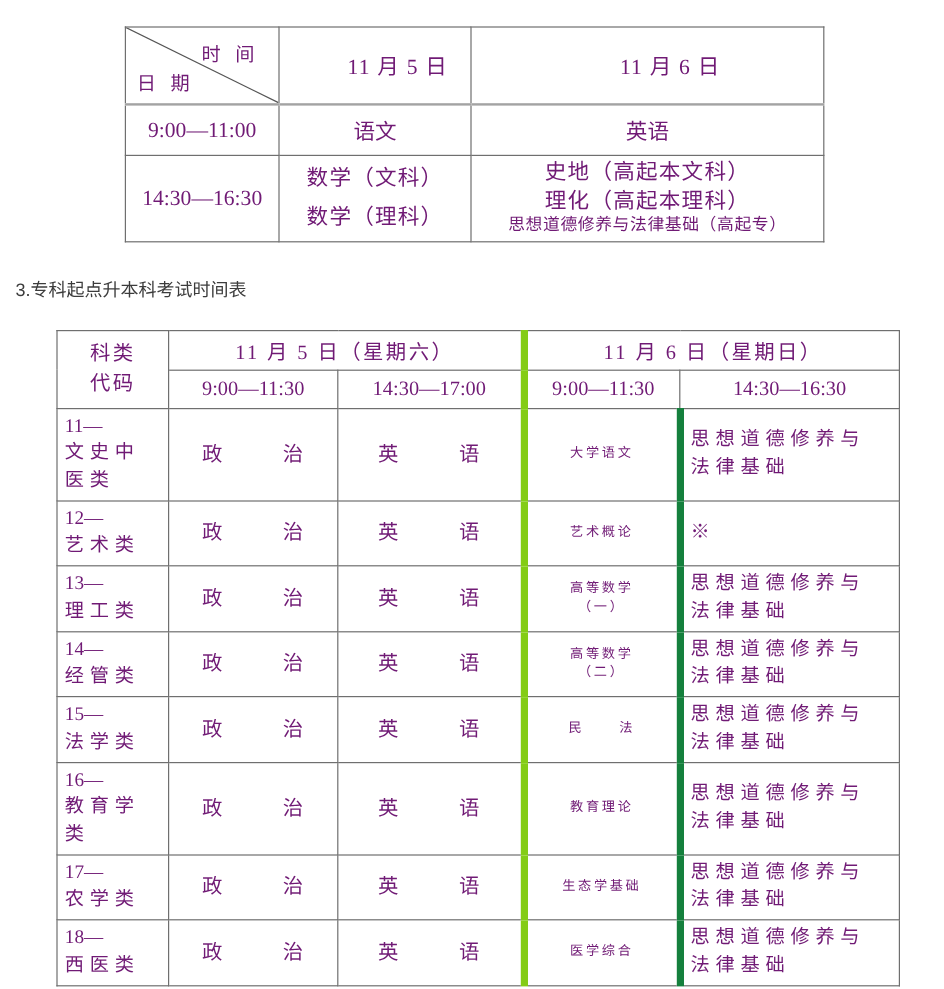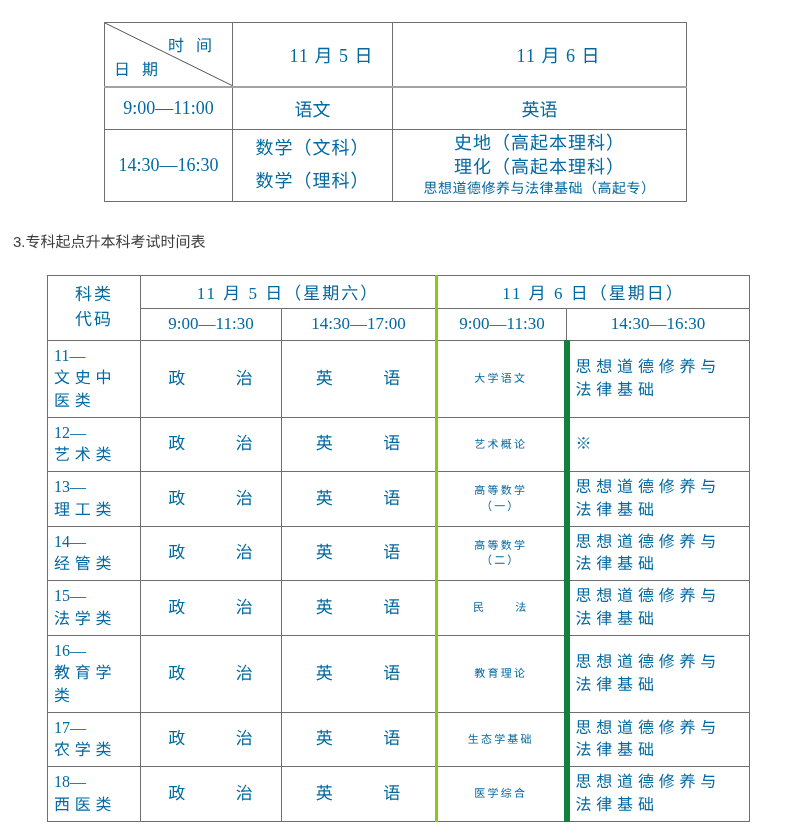--- a/index.html
+++ b/index.html
@@ -12,21 +12,21 @@
     color: #3c3c3c;
     overflow: hidden;
   }
   .wrap { padding-top: 22px; }
 
   
   table {
     border-collapse: collapse;
     table-layout: fixed;
     font-family: "Liberation Serif", "DejaVu Serif", serif;
-    color: #0369a1;
+    color: #701a75;
   }
   td {
     border: 1px solid #6f6f6f;
     text-align: center;
     vertical-align: middle;
     padding: 3px 6px;
   }
 
   
   .t1 { margin-left: 104px; width: 582px; font-size: 18px; }
@@ -51,21 +51,21 @@
   .t2 { margin-left: 47px; width: 702px; font-size: 17px; margin-top: 13px; }
   .t2 .dh td { height: 33px; padding: 2px 4px; letter-spacing: 2px; }
   .t2 .th td { height: 32px; padding: 2px 8px; letter-spacing: 0; }
   .t2 .corner2 { letter-spacing: 3px; line-height: 1.45; }
   .t2 tr.body td { line-height: 1.42; padding: 4px 6px; }
   .t2 .cat { text-align: left; padding-left: 8px; font-size: 16px; line-height: 1.4; }
   .t2 .cat .catname { letter-spacing: 0.3em; white-space: pre-line; }
   .t2 .pair { word-spacing: 2.6em; letter-spacing: 1px; }
   .t2 .subj { letter-spacing: 0.2em; white-space: pre-line; word-spacing: 2.2em; font-size: 11px; }
   .t2 .moral { text-align: left; padding-left: 11px; letter-spacing: 0.3em; white-space: pre-line; font-size: 16px; border-left: 6px solid #15803d; }
-  .t2 .div-left { border-left: 3px solid #84cc16; }
+  .t2 .div-left { border-left: 6px solid #84cc16; }
   .t2 .row-tall td { height: 72px; }
   .t2 .row-2 td { height: 45px; }
   .t2 .row-3l td { height: 64px; }
 </style>
 </head>
 <body>
 
 <div class="wrap">
 
   <table class="t1">
@@ -91,21 +91,21 @@
         <td>语文</td>
         <td>英语</td>
       </tr>
       <tr class="r2">
         <td class="time">14:30—16:30</td>
         <td class="twoline">
           <div>数学（文科）</div>
           <div>数学（理科）</div>
         </td>
         <td class="threeline">
-          <div>史地（高起本理科）</div>
+          <div>史地（高起本文科）</div>
           <div>理化（高起本理科）</div>
           <div class="small">思想道德修养与法律基础（高起专）</div>
         </td>
       </tr>
     </tbody>
   </table>
 
   <p class="heading">3.专科起点升本科考试时间表</p>
 
   <table class="t2">

